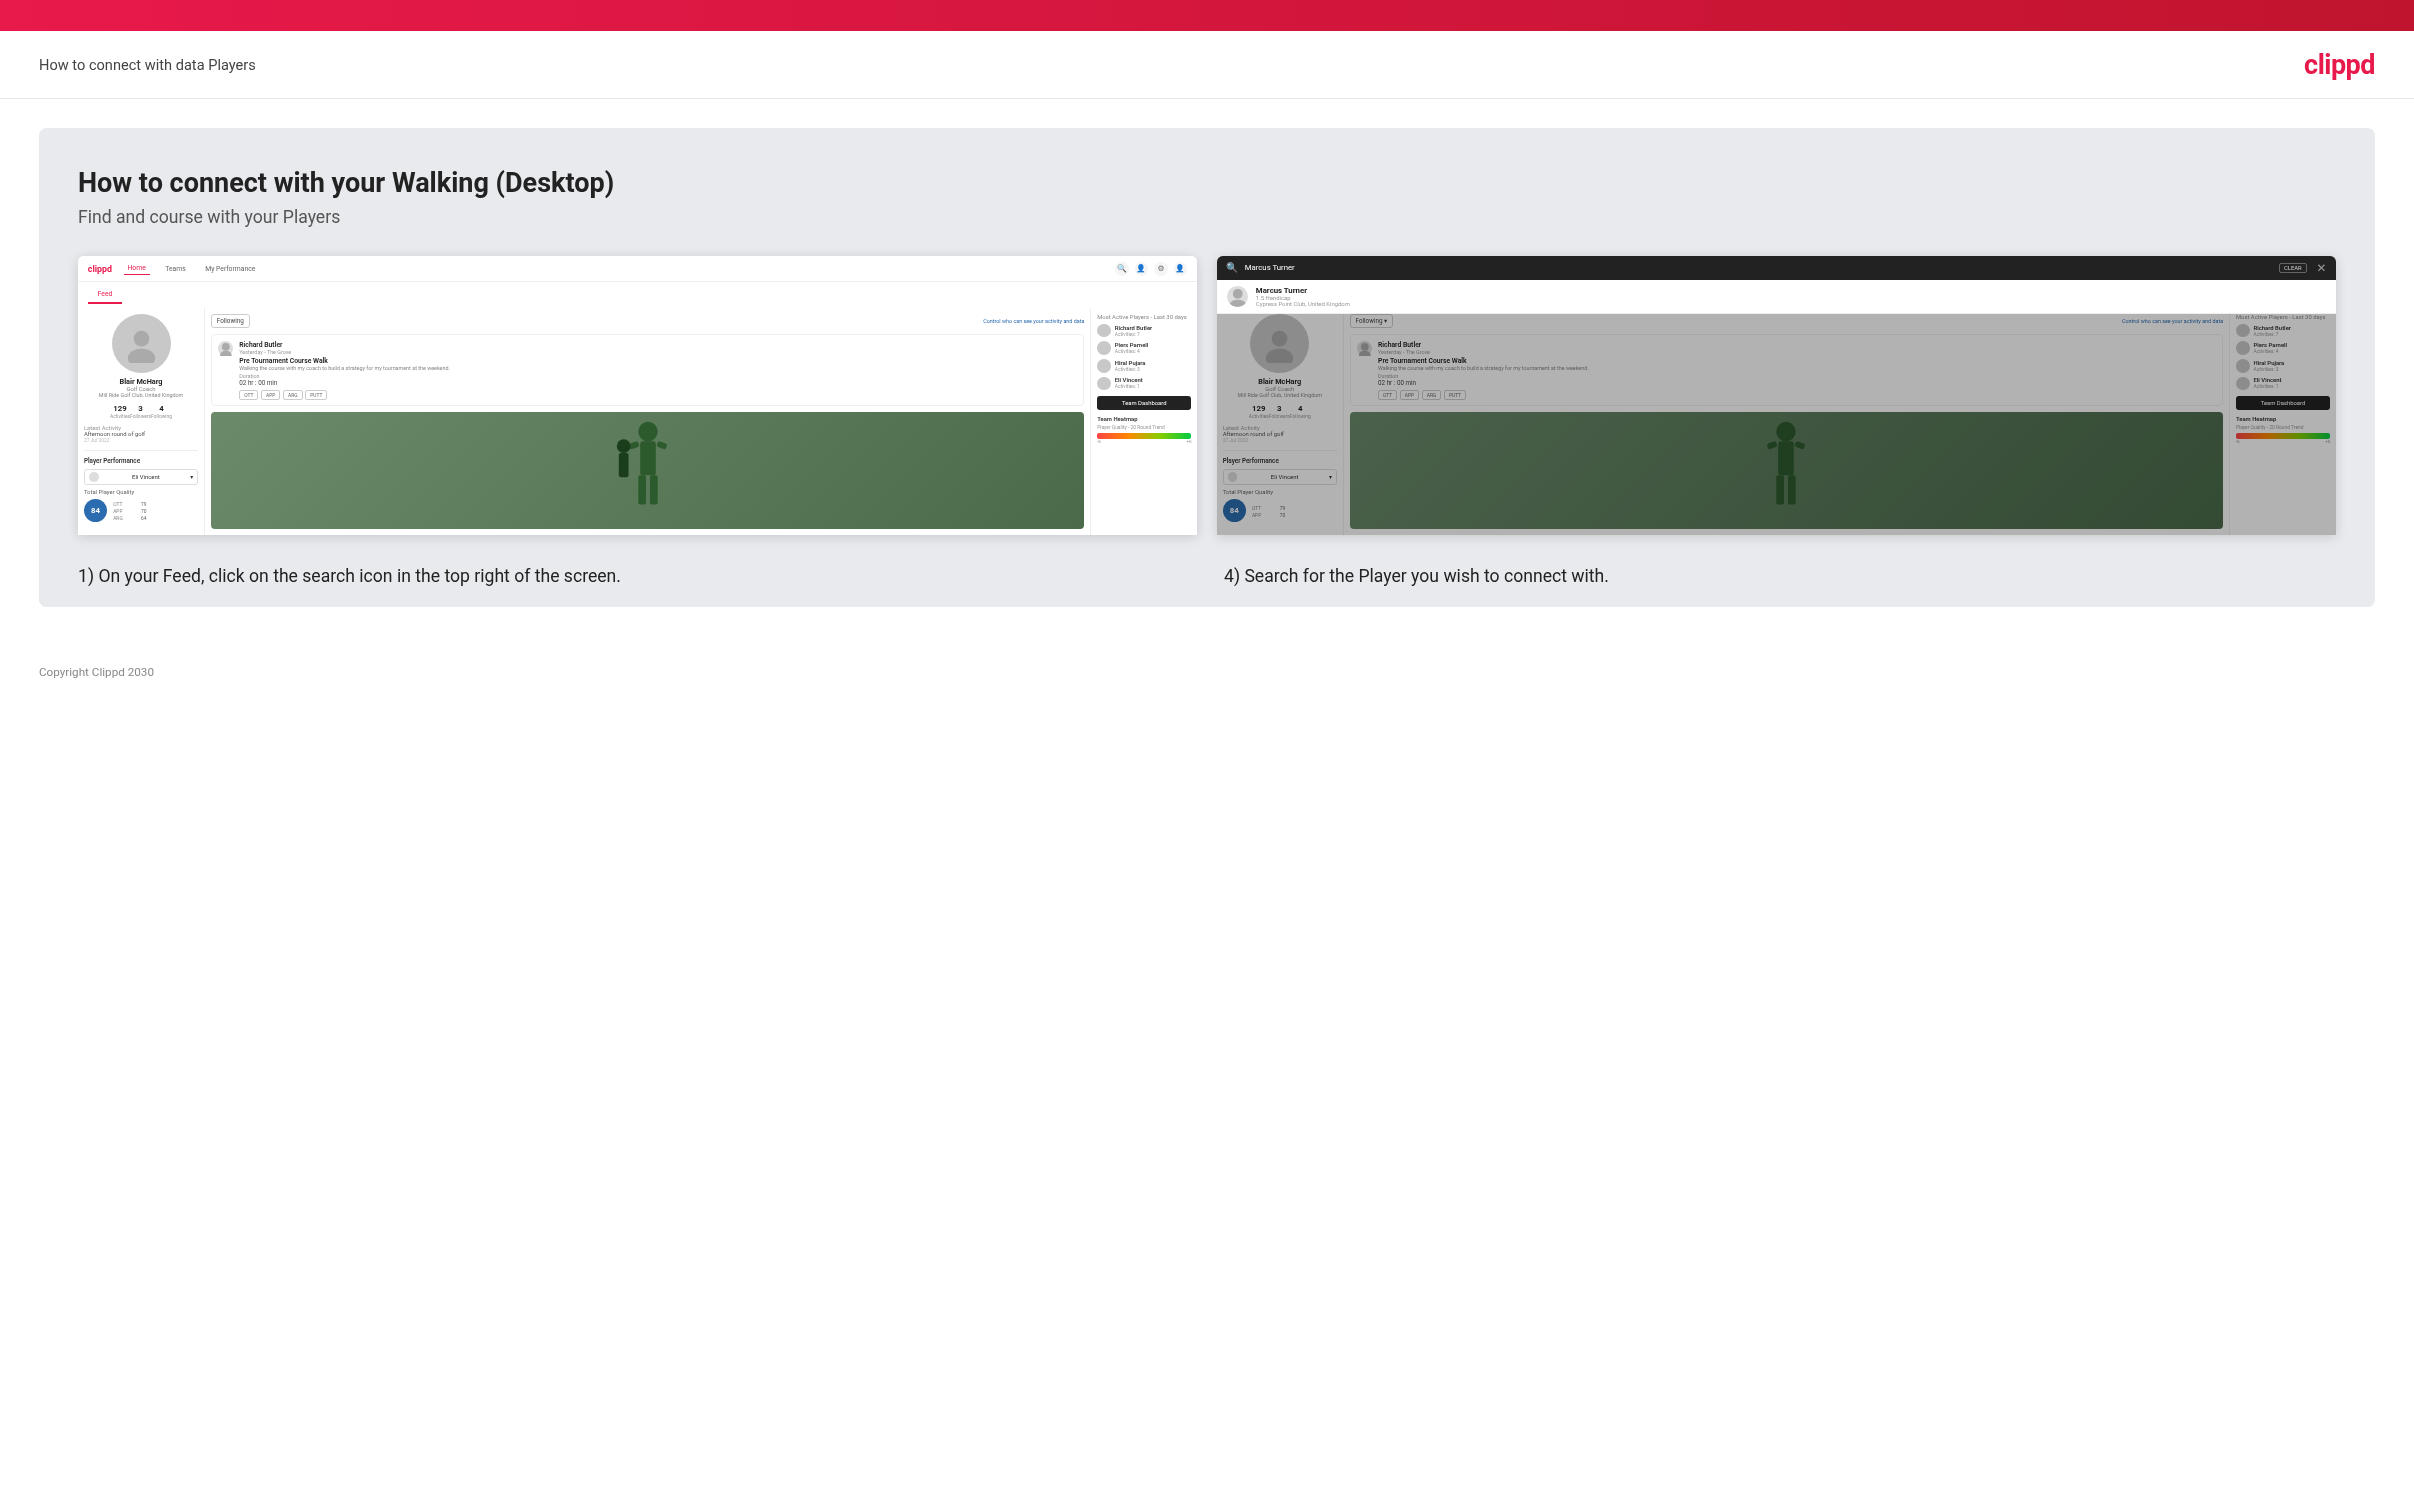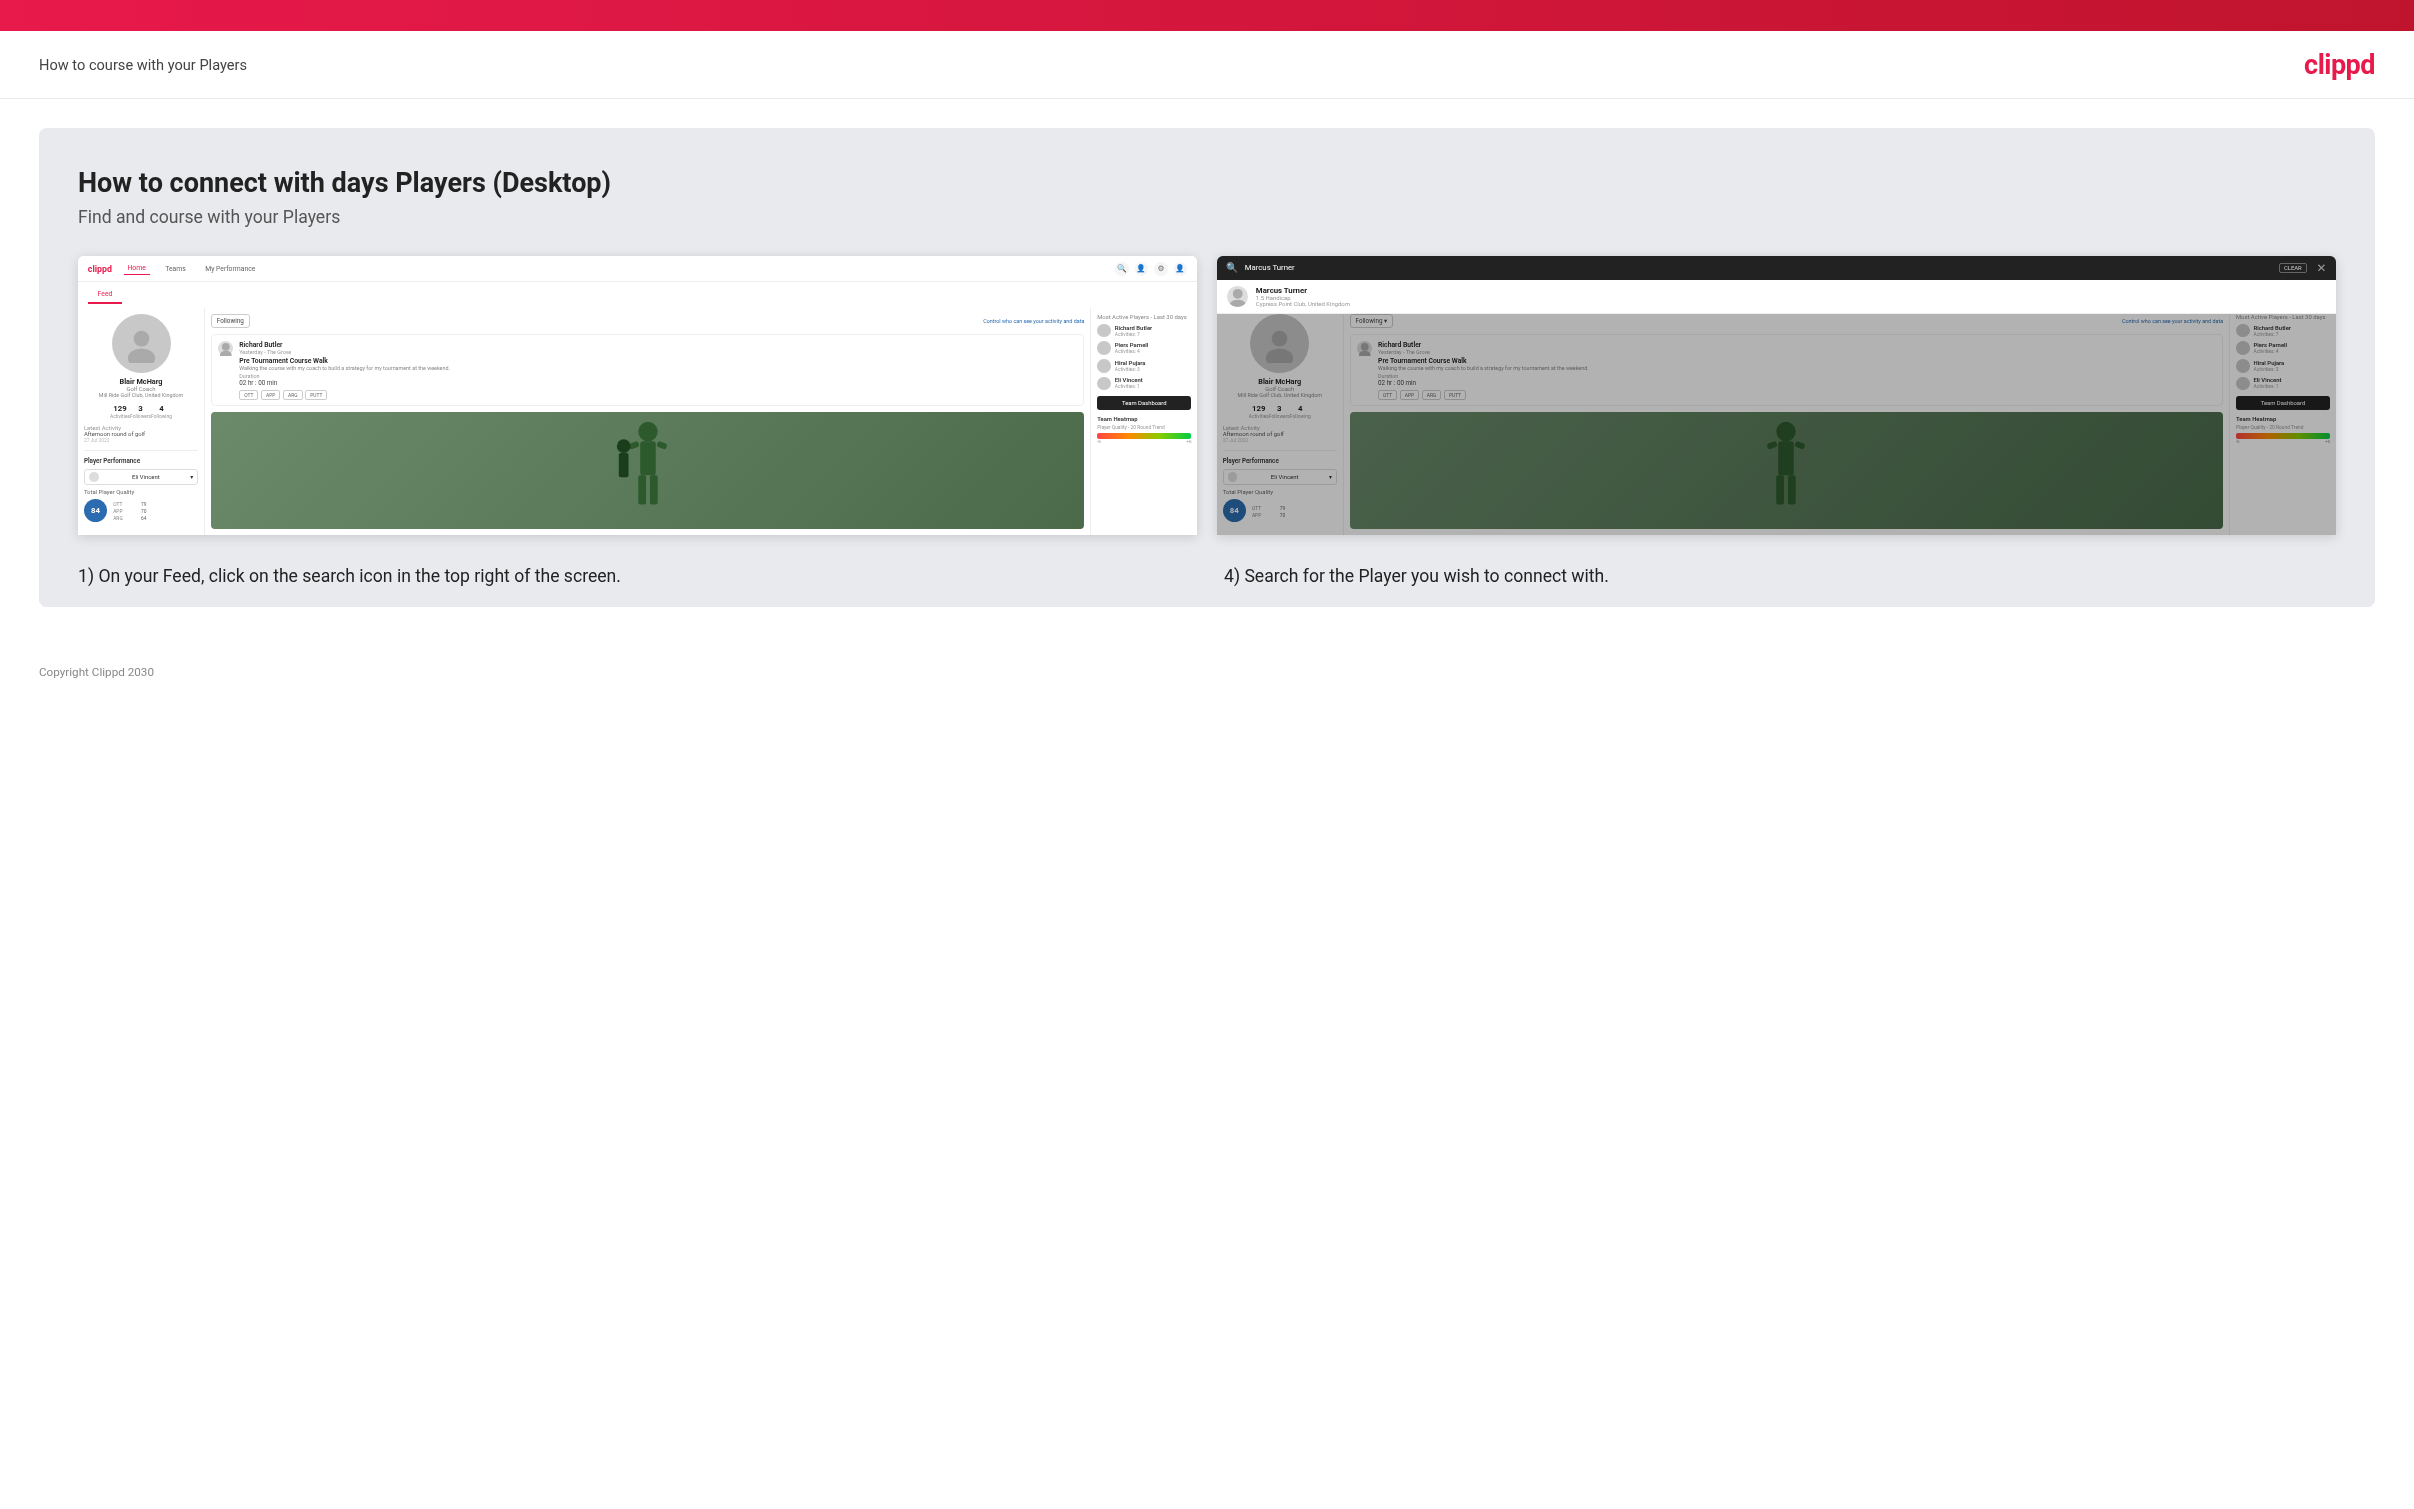--- a/index.html
+++ b/index.html
@@ -473,30 +473,30 @@
       gap: 19.5px;
     }
 
   </style>
 </head>
 <body>
 
 <div class="top-bar"></div>
 
 <div class="header">
-  <span class="header-title">How to course with your Players</span>
+  <span class="header-title">How to connect with data Players</span>
   <span class="logo">clippd</span>
 </div>
 
 <div class="main-content">
 
   <div class="screenshots-and-captions">
 
     <div class="hero-top-content">
-      <div class="hero-title">How to connect with days Players (Desktop)</div>
+      <div class="hero-title">How to connect with your Walking (Desktop)</div>
       <div class="hero-subtitle">Find and course with your Players</div>
     </div>
 
     <div class="screenshots-row-wrapper">
 
       <div class="screenshot-wrapper">
         <div class="app-mockup">
 
           
           <div class="app-nav">

